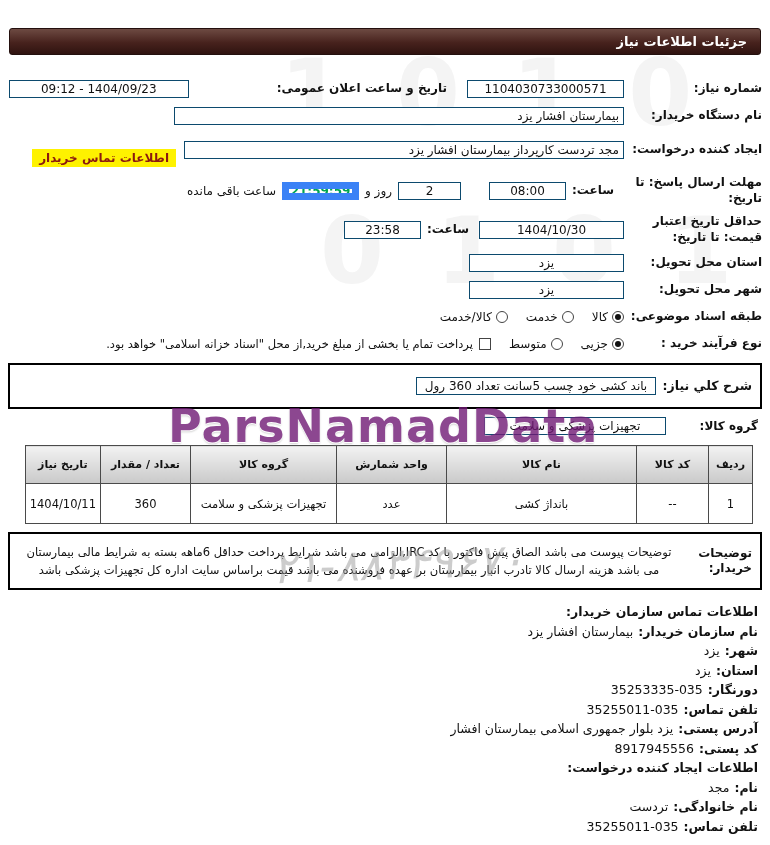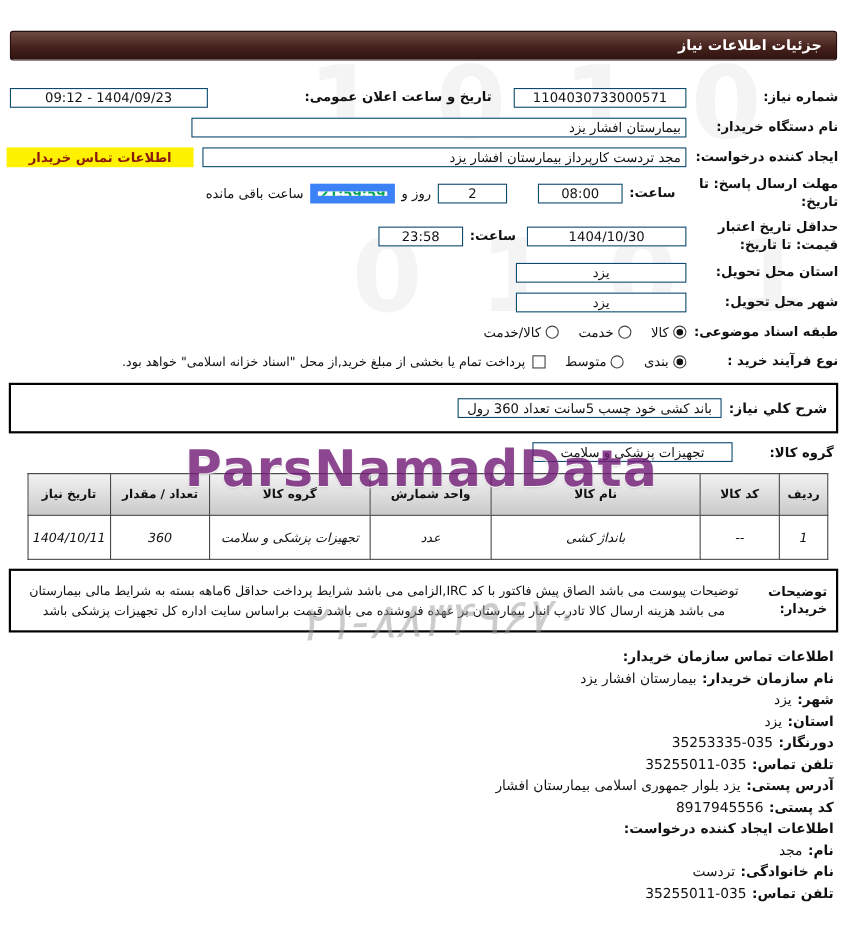--- a/index.html
+++ b/index.html
@@ -42,21 +42,21 @@
   }
   .vbox.start { justify-content: flex-start; }
   .w157{width:157px} .w180{width:180px} .w450{width:450px} .w400{width:440px}
   .w145{width:145px} .w77{width:77px} .w63{width:63px} .w155{width:155px}
   .w240{width:240px} .w182{width:182px}
   .mr6{margin-right:6px} .mr8{margin-right:8px} .mr10{margin-right:10px}
   .mr18{margin-right:18px} .mr20{margin-right:20px} .mr28{margin-right:28px} .mr88{margin-right:88px}
   .countdown { border:7px solid #3b82f6; color:#00a651; font-weight:bold; }
   .contact-link {
     background:#fef200; color:#8b1a10; font-weight:bold; font-size:12px;
-    padding:2px 20px; cursor:pointer; white-space:nowrap;
+    padding:2px 7px; cursor:pointer; white-space:nowrap;margin-top:16px;
   }
   .plain { font-size:12px; white-space:nowrap; }
   
   .opt { display:flex; align-items:center; gap:4px; }
   .radio { flex:none; width:12px; height:12px; border:1px solid #444; border-radius:50%;
            background:#fff; position:relative; display:inline-block; }
   .radio.checked::after { content:""; position:absolute; inset:2px; background:#111; border-radius:50%; }
   .checkbox { flex:none; width:12px; height:12px; border:1px solid #444; background:#fff; display:inline-block; }
   .proc-note { font-size:11.5px; white-space:nowrap; overflow:hidden; flex:1; }
   
@@ -64,21 +64,21 @@
               display:flex; align-items:center; }
   .desc-box .lbl { width: 96px; font-size: 12.5px; }
   
   .goods-title { margin: 10px 12px 6px; font-weight: bold; font-size: 13px; }
   .group-row { margin: 2px 12px 10px; display:flex; align-items:center; }
   .group-row .lbl { width: 92px; }
   
   table { border-collapse: collapse; margin: 4px 17px 0; table-layout: fixed; }
   th, td { border: 1px solid #4a4a4a; text-align: center; overflow: hidden; }
   th { background: linear-gradient(180deg,#f2f2f2,#c9c9c9); font-size: 11px; font-weight: bold; height: 30px; padding: 12px 3px; }
-  td { font-size: 11.5px; height: 40px; padding: 2px 4px; background:#fff;font-style:italic; }
+  td { font-size: 11.5px; height: 40px; padding: 2px 4px; background:#fff; }
   .cw1{width:44px} .cw2{width:72px} .cw3{width:190px} .cw4{width:110px}
   .cw5{width:146px} .cw6{width:90px} .cw7{width:66px}
   
   .notes-box { border:2px solid #000; margin: 8px; padding: 6px 8px;
                display:flex; gap:8px; align-items:center; min-height: 58px; }
   .notes-box .lbl { width: 64px; font-size: 12px; }
   .notes-text { flex:1; font-size: 11.5px; line-height: 1.6; text-align: center; }
   
   .contact { margin: 12px 12px 0; }
   .cline { display:flex; gap:5px; line-height: 19.5px; font-size: 12.5px; align-items: baseline; }
@@ -158,21 +158,21 @@
       <span class="opt mr18">
         <span class="radio"></span>
         <span class="plain">کالا/خدمت</span>
       </span>
     </div>
 
     <div class="row">
       <span class="lbl">نوع فرآیند خرید :</span>
       <span class="opt">
         <span class="radio checked"></span>
-        <span class="plain">بندی</span>
+        <span class="plain">جزیی</span>
       </span>
       <span class="opt mr18">
         <span class="radio"></span>
         <span class="plain">متوسط</span>
       </span>
       <span class="checkbox mr18"></span>
       <span class="proc-note mr6">پرداخت تمام یا بخشی از مبلغ خرید,از محل "اسناد خزانه اسلامی" خواهد بود.</span>
     </div>
 
   </div>

